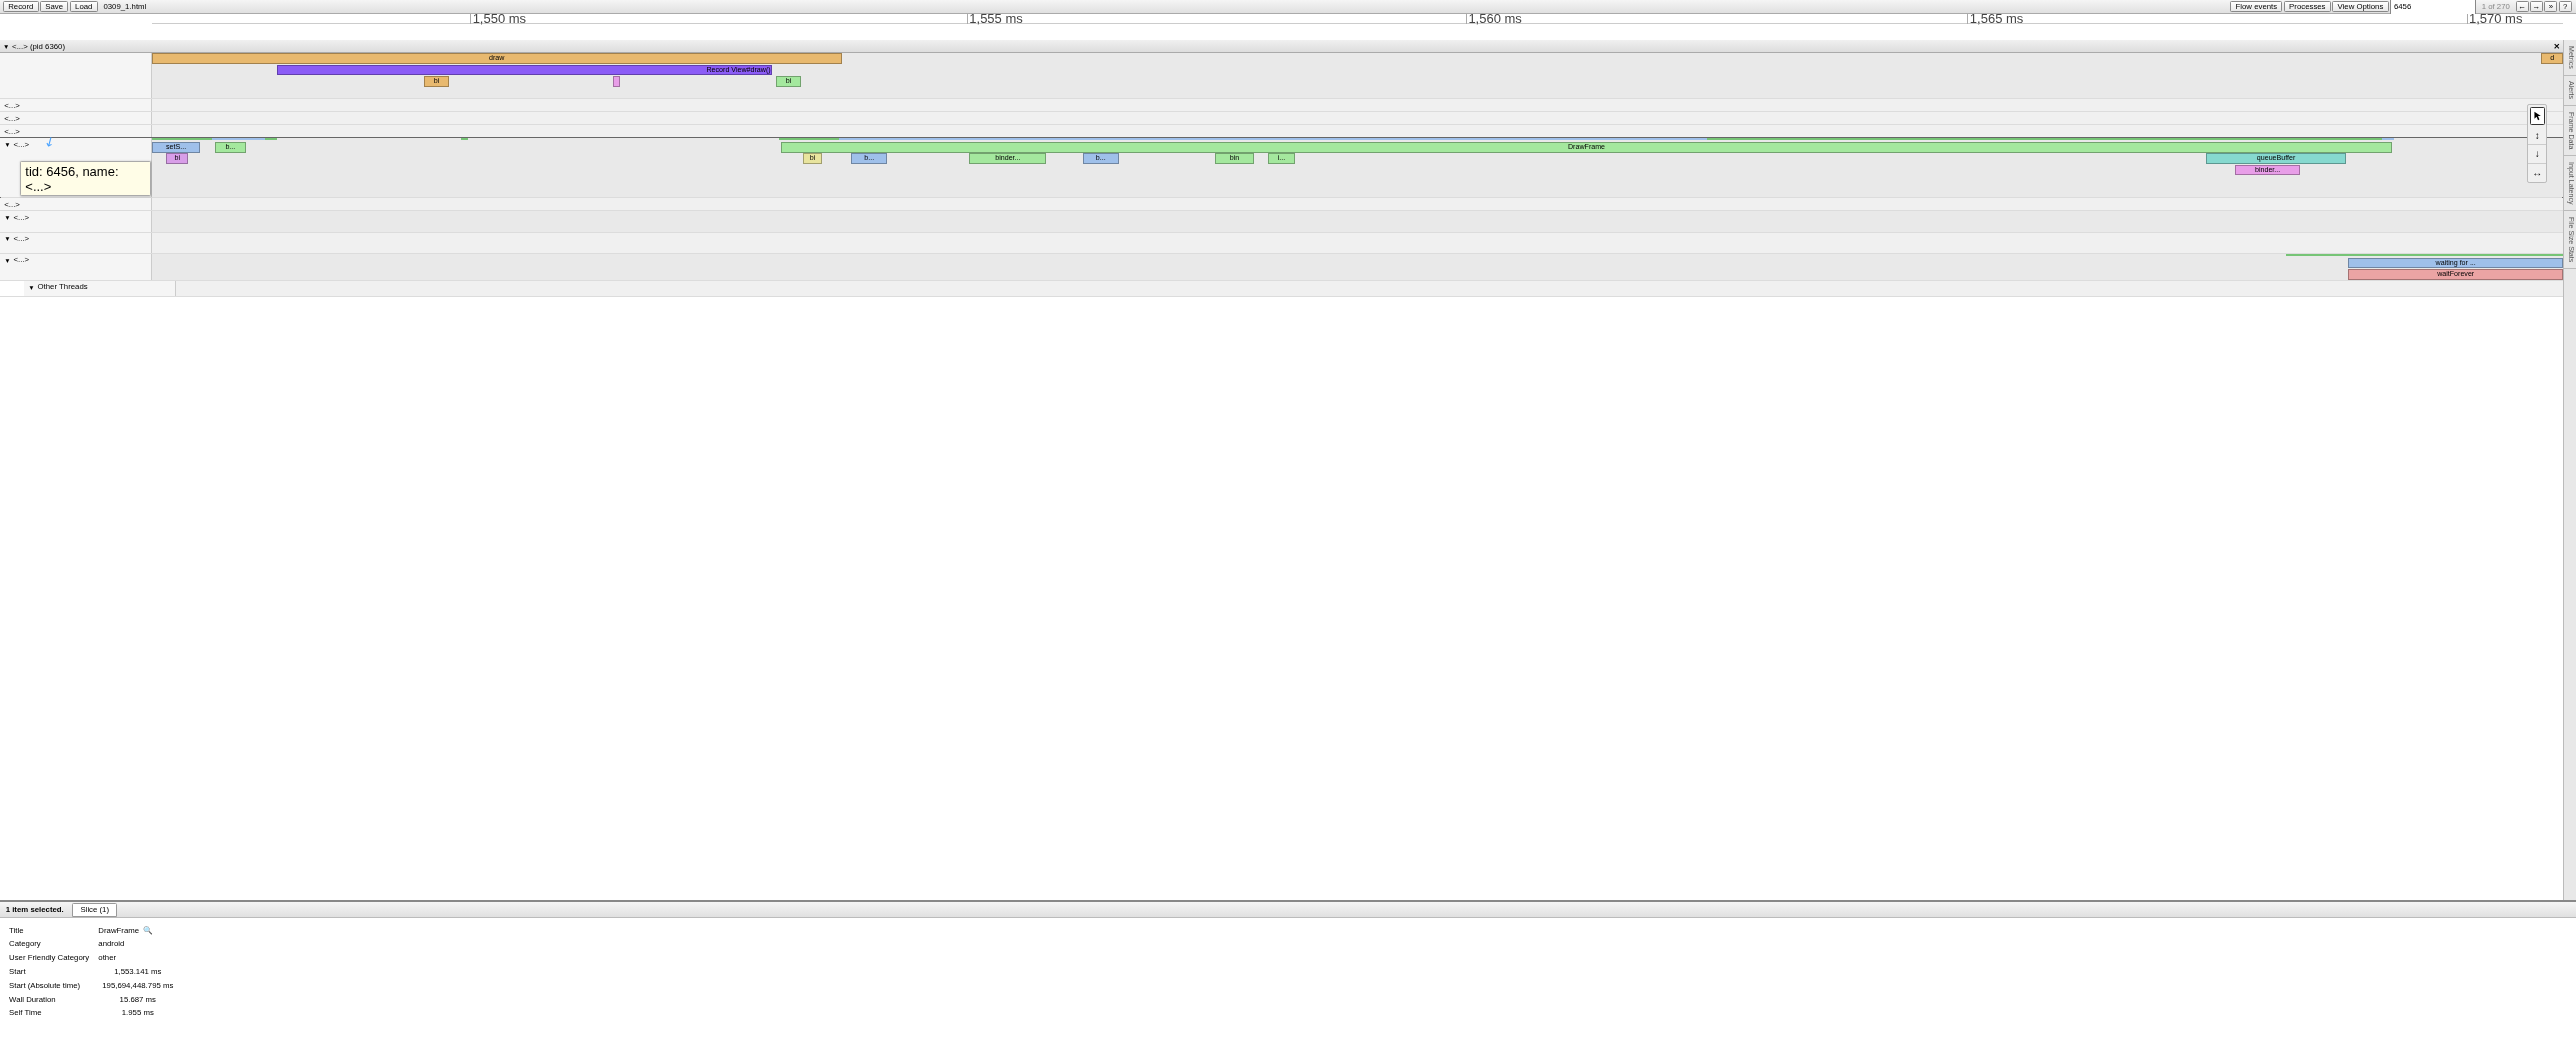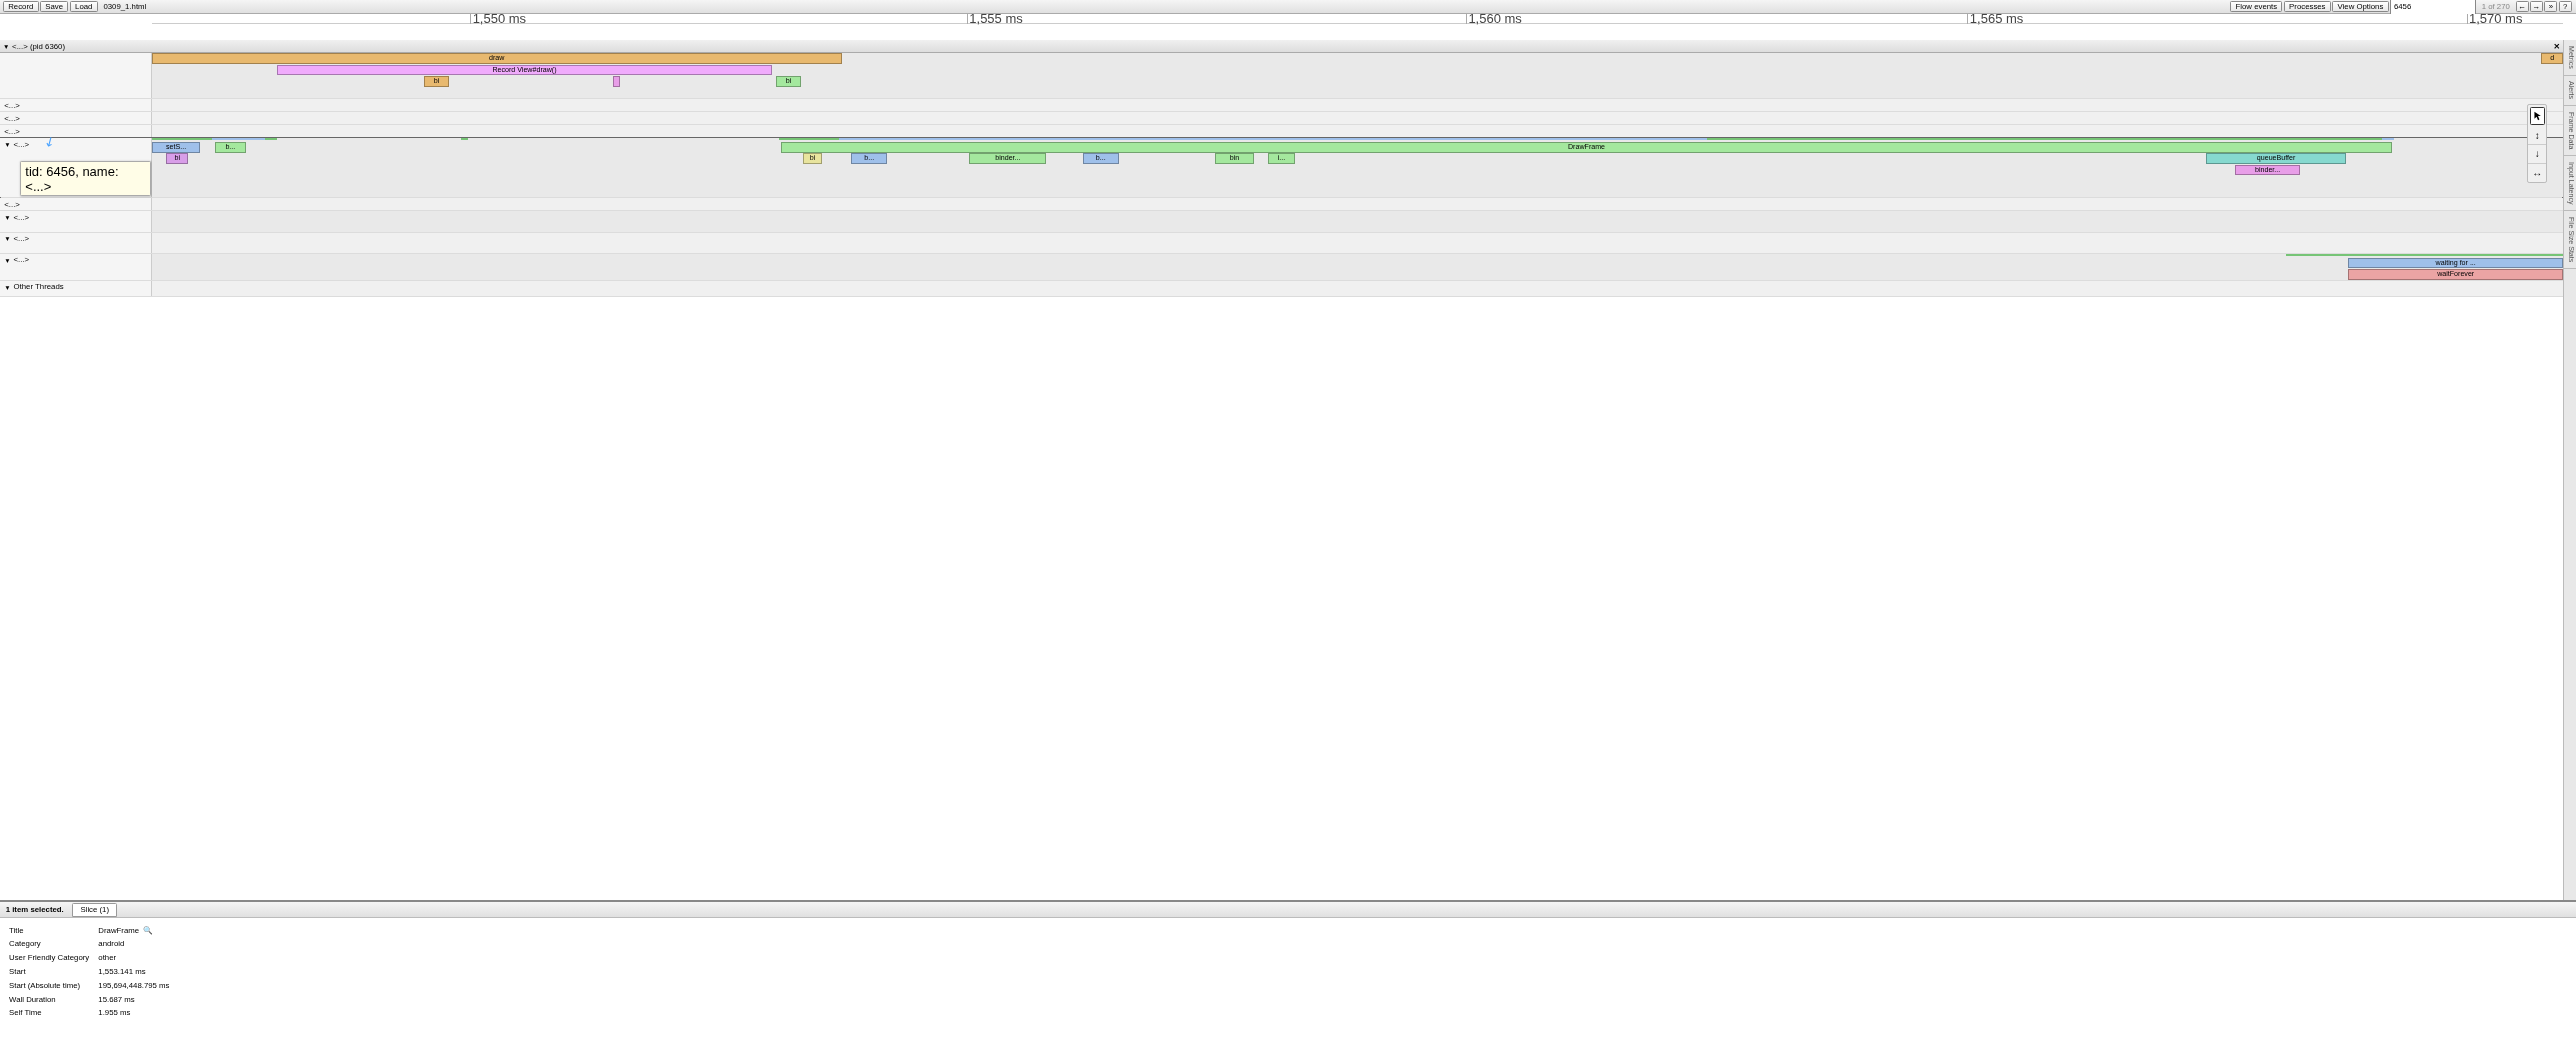--- a/index.html
+++ b/index.html
@@ -45,21 +45,21 @@
 .selection-outline { position: absolute; border: 1.4px solid #666; pointer-events: none; }
 
 .highlight-band { position: absolute; background: rgba(255,255,0,0.15); pointer-events: none; }
 
 .details { height: 160px; border-top: 2.1px solid #888; background: #fff; }
 .details-header { height: 15.7px; background: linear-gradient(#f5f5f5, #e0e0e0); border-bottom: 0.7px solid #bbb; display: flex; align-items: center; padding: 0 5.7px; }
 .details-header .sel-label { font-weight: bold; margin-right: 8.6px; }
 .details-header .tab { padding: 1.4px 7.1px; border: 0.7px solid #999; background: #fff; border-radius: 1.4px 1.4px 0 0; cursor: pointer; }
 .details-body { padding: 4.3px 7.1px; }
 .details-body table td { padding: 1.4px 7.1px 1.4px 0; font-size: 7.8px; vertical-align: top; }
-.details-body table td.val { text-align: left; min-width: 86px; }
+.details-body table td.val { text-align: center; min-width: 86px; }
 .mag { color: #888; cursor: pointer; margin-left: 4.3px; }
 
 .tiny { position:absolute; height:2.1px; top:0; }
 </style>
 </head>
 <body>
 
 <div class="toolbar">
   <button>Record</button>
   <button>Save</button>
@@ -95,21 +95,21 @@
     </div>
 
     <div class="track-group" style="height:46px;">
       <div class="track-label"></div>
       <div class="track-content">
         <div class="row">
           <div class="slice" style="left:0%; width:28.6%; background:#e8b96f;">draw</div>
           <div class="slice" style="left:99.1%; width:0.9%; background:#e8b96f;">d</div>
         </div>
         <div class="row">
-          <div class="slice" style="left:5.2%; width:20.5%; background:#f0abfc;">Record View#draw()</div>
+          <div class="slice" style="left:5.2%; width:20.5%; background:#8b5cf6;text-align:right;">Record View#draw()</div>
         </div>
         <div class="row">
           <div class="slice" style="left:11.3%; width:1.0%; background:#e8b96f;">bi</div>
           <div class="slice" style="left:19.1%; width:0.3%; background:#e89ee8;"></div>
           <div class="slice" style="left:25.9%; width:1.0%; background:#a4e89e;">bi</div>
         </div>
         <div class="row"></div>
       </div>
     </div>
 
@@ -202,21 +202,21 @@
         </div>
         <div class="row">
           <div class="slice" style="left:91.1%; width:8.9%; background:#9fc0ea;">waiting for ...</div>
         </div>
         <div class="row">
           <div class="slice" style="left:91.1%; width:8.9%; background:#eba4a4;">waitForever</div>
         </div>
       </div>
     </div>
 
-    <div class="track-group" style="height:15.7px;">
+    <div class="track-group" style="height:15.7px;padding-left:24px;">
       <div class="track-label" style="font-size:9.3px;">
         <span class="disclose">▼</span>
         <span>Other Threads</span>
       </div>
       <div class="track-content light"></div>
     </div>
 
     <div class="nav-tools">
       <div style="background:#fff;border:0.7px solid #333;margin:1.4px;border-radius:1.4px;">
         <svg width="8.6" height="10" viewBox="0 0 12 14">

